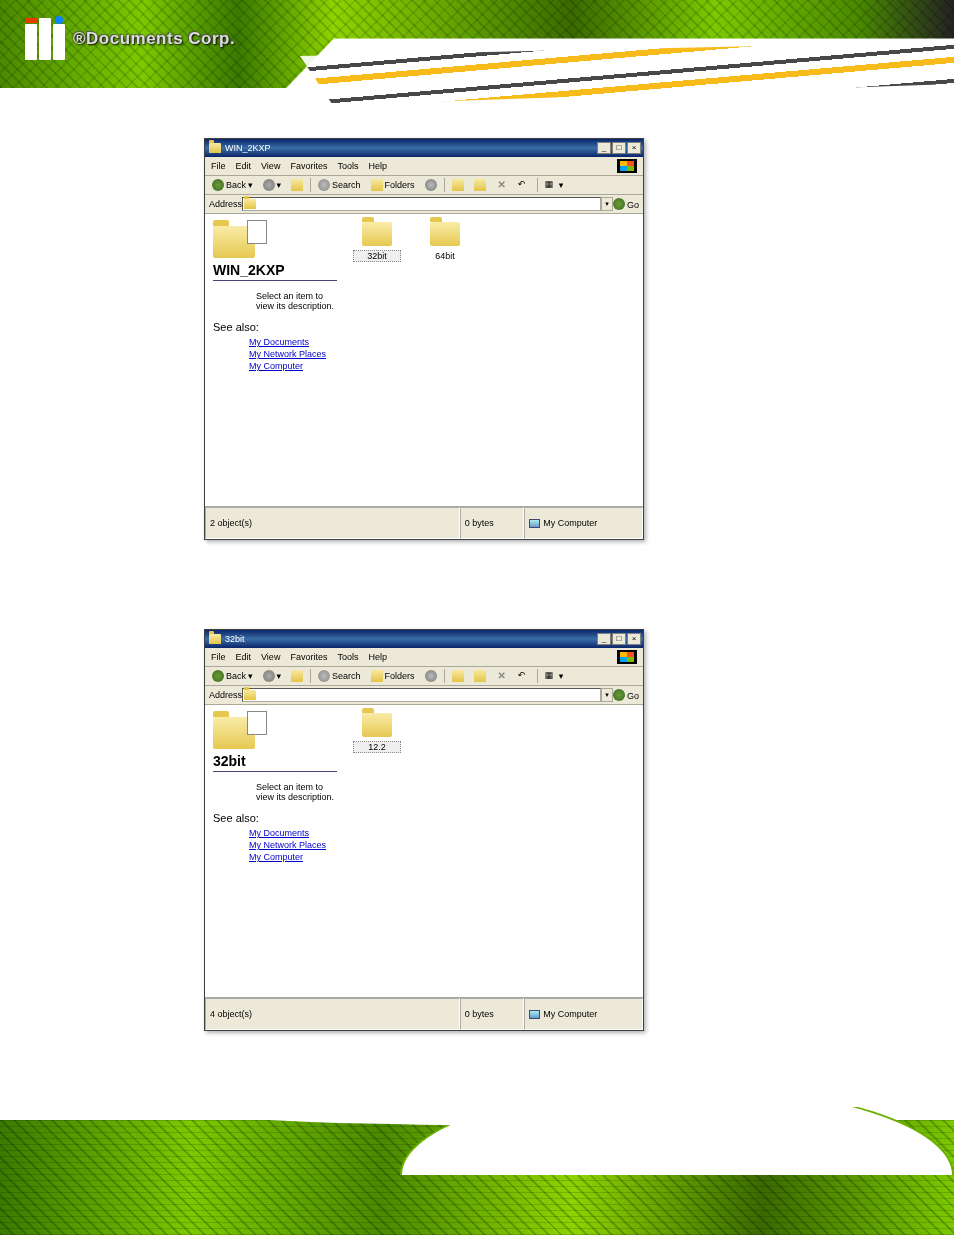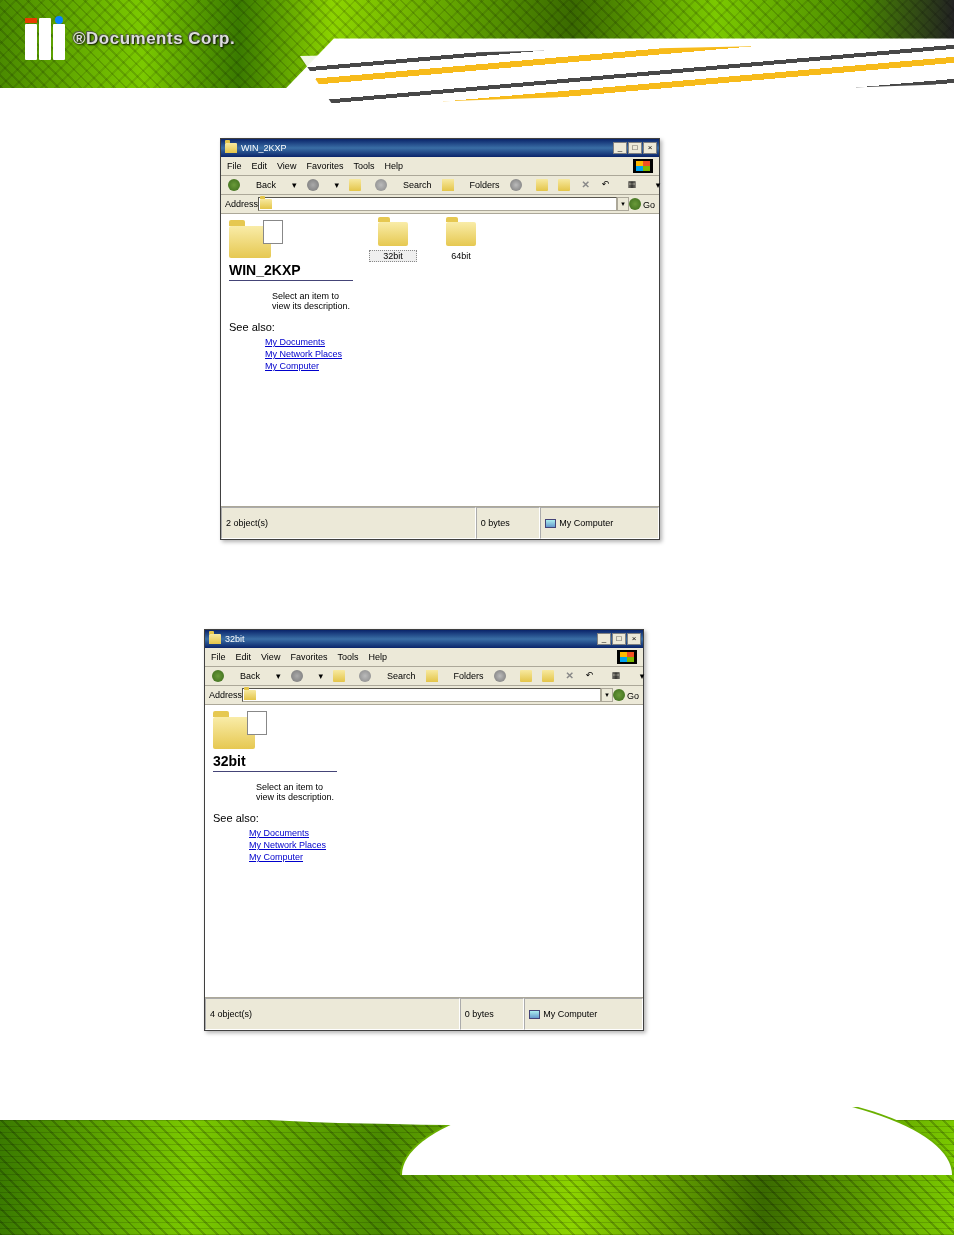--- a/index.html
+++ b/index.html
@@ -99,21 +99,21 @@
   }
   
   .explorer {
     position: absolute;
     width: 440px;
     border: 1px solid #404040;
     background: #ece9d8;
     box-shadow: 2px 2px 4px rgba(0,0,0,0.3);
     font-size: 9px;
   }
-  .explorer.win1 { top: 138px; left: 220px; }
+  .explorer.win1 { top: 138px; left: 204px; }
   .explorer.win2 { top: 629px; left: 204px; }
   .titlebar {
     height: 18px;
     background: linear-gradient(180deg, #0a246a 0%, #3a6ea5 50%, #0a246a 100%);
     display: flex;
     align-items: center;
     justify-content: space-between;
     padding: 0 2px 0 4px;
     color: #fff;
   }
@@ -163,21 +163,21 @@
     width: 14px; height: 10px;
     background: conic-gradient(#f25022 0 25%, #7fba00 0 50%, #00a4ef 0 75%, #ffb900 0 100%);
   }
   .toolbar {
     display: flex;
     align-items: center;
     gap: 4px;
     padding: 2px 4px;
     border-bottom: 1px solid #aca899;
   }
-  .tbtn { display: flex; align-items: center; gap: 16px; padding: 1px 3px; }
+  .tbtn { display: flex; align-items: center; gap: 2px; padding: 1px 3px; }
   .tbtn .ico { width: 12px; height: 12px; display: inline-block; }
   .ico-back { background: radial-gradient(#6a9a3a, #3a6a1a); border-radius: 50%; }
   .ico-fwd { background: radial-gradient(#aaa, #777); border-radius: 50%; }
   .ico-up { background: linear-gradient(#f7e9a0, #e4c549); border-radius: 1px; }
   .ico-search { background: radial-gradient(#bbb, #888); border-radius: 50%; }
   .ico-folders { background: linear-gradient(#f7e9a0, #e4c549); }
   .ico-hist { background: radial-gradient(#bbb, #777); border-radius: 50%; }
   .ico-x { color: #888; font-weight: bold; font-size: 10px; line-height: 12px; text-align: center; background: none; }
   .sep { width: 1px; height: 14px; background: #aca899; }
   .addressbar {
@@ -486,20 +486,26 @@
         <div class="bigfolder"></div>
           <div class="paper"></div>
       </div>
       <div class="lp-title">32bit</div>
       <div class="lp-desc">Select an item to view its description.</div>
       <div class="lp-see">See also:</div>
       <a class="lp-link">My Documents</a>
       <a class="lp-link">My Network Places</a>
       <a class="lp-link">My Computer</a>
     </div>
+    <div class="filearea">
+      <div class="fitem sel">
+        <div class="folder-big"></div>
+        <div class="label">12.2</div>
+      </div>
+    </div>
   </div>
   <div class="statusbar">
     <div class="cell c1">4 object(s)</div>
     <div class="cell c2">0 bytes</div>
     <div class="cell c3">
         <span class="mycomp-ico"></span>
         <span>My Computer</span>
       </div>
   </div>
 </div>

